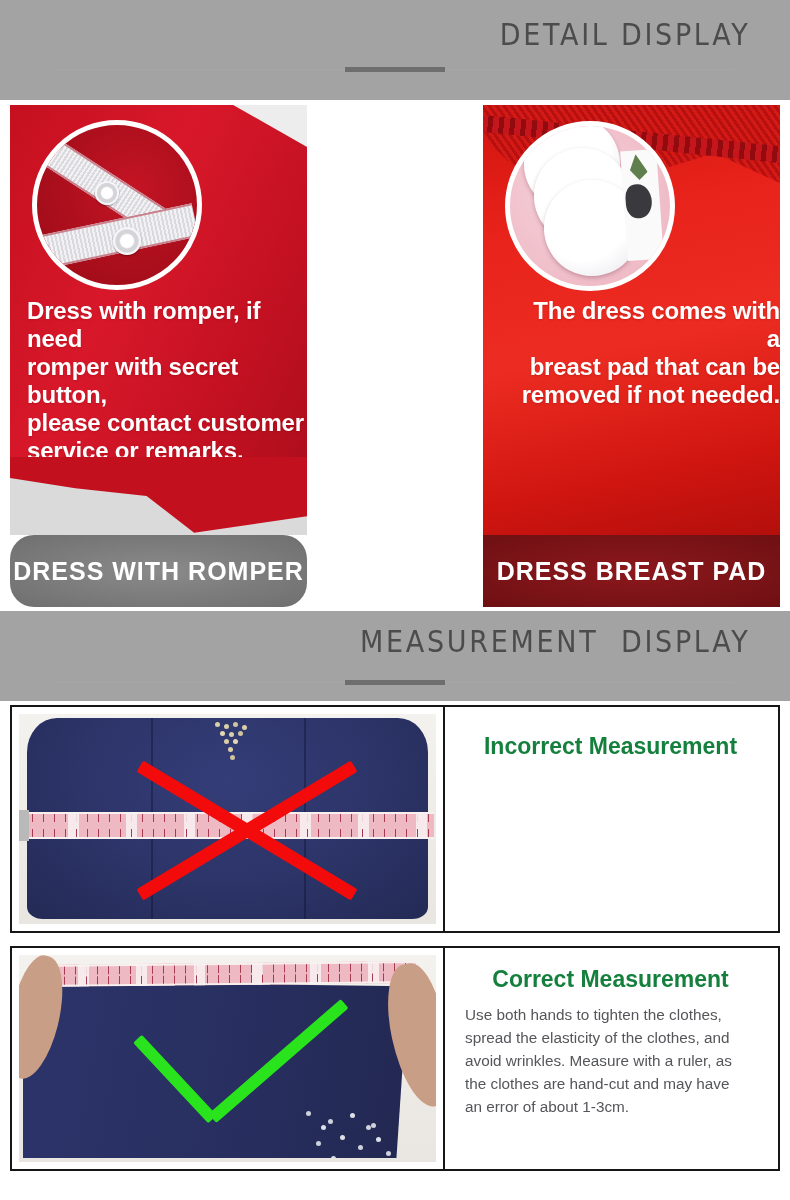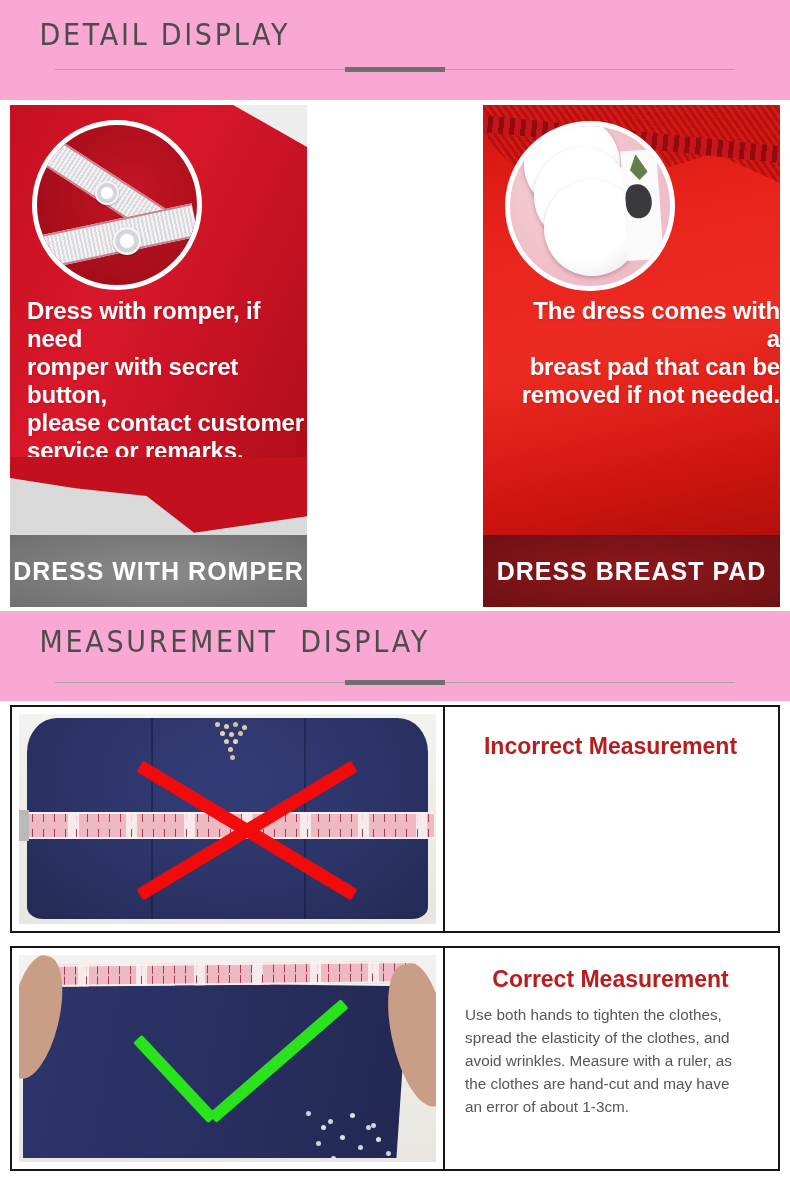--- a/index.html
+++ b/index.html
@@ -1,20 +1,20 @@
 <!DOCTYPE html>
 <html><head>
 <meta charset="utf-8">
 <style>
   html,body{margin:0;padding:0;background:#fff;}
   .page{position:relative;width:790px;height:1200px;background:#fff;overflow:hidden;
         font-family:"Liberation Sans","DejaVu Sans",sans-serif;}
 
   
-  .band{position:relative;background:#f9a8d4;text-align:left;}
+  .band{position:relative;background:#a3a3a3;text-align:right;}
   .band h1{margin:0;font-size:30px;font-weight:normal;color:#4c4c4c;letter-spacing:3px;
            transform:scaleX(.9);white-space:pre;font-family:"DejaVu Sans",sans-serif;}
   .header-band{height:100px;}
   .header-band h1{padding-top:17px;}
   .measure-band{height:90px;margin-top:4px;}
   .measure-band h1{padding-top:13px;}
   .divider{position:absolute;left:55px;right:55px;height:1px;background:#a6a6a6;}
   .header-band .divider{top:69px;}
   .measure-band .divider{top:71px;}
   .divider-center{position:absolute;left:50%;transform:translateX(-50%);top:-2px;
@@ -69,21 +69,21 @@
               font-size:24px;line-height:1.17;white-space:pre-line;letter-spacing:-.2px;
               text-shadow:0 1px 2px rgba(100,0,0,.25);}
   .photo-pad .photo-text{left:37px;text-align:right;}
 
   .fabric-bottom{position:absolute;left:0;bottom:0;width:100%;height:78px;background:#dadada;}
   .fabric-v{width:100%;height:100%;background:#c2101e;
             clip-path:polygon(0 0,100% 0,100% 76%,62% 97%,46% 50%,22% 40%,0 27%);}
 
   .caption{height:72px;line-height:72px;text-align:center;color:#fff;font-weight:bold;
            font-size:25px;letter-spacing:1px;}
-  .caption-gray{background:radial-gradient(ellipse at center,#8a8a8a 0%,#6f6f6f 100%);}
+  .caption-gray{background:radial-gradient(ellipse at center,#8a8a8a 0%,#6f6f6f 100%);border-radius:24px;}
   .caption-maroon{background:radial-gradient(ellipse at center,#8c181c 0%,#6e1013 100%);}
 
   
   .measure-box{width:770px;margin:0 auto;border:2px solid #161616;display:flex;
                box-sizing:border-box;height:228px;background:#fff;}
   .box1{margin-top:4px;}
   .box2{margin-top:13px;height:225px;}
   .measure-photo{width:433px;border-right:2px solid #161616;padding:7px;box-sizing:border-box;}
   .shot{position:relative;width:100%;height:100%;overflow:hidden;
         background:linear-gradient(#f4f2ee,#e9e6e1);}
@@ -130,21 +130,21 @@
   .hand{position:absolute;background:#c99e86;}
   .hand-left{left:-8px;top:0px;width:48px;height:125px;border-radius:45% 60% 55% 45%;
              transform:rotate(14deg);}
   .hand-right{right:-10px;top:8px;width:54px;height:145px;border-radius:55% 45% 40% 60%;
              transform:rotate(-12deg);}
   .check .mark-bar{background:#29e31c;height:12px;}
   .check .bar1{width:110px;left:101px;top:118px;transform:rotate(47deg);}
   .check .bar2{width:175px;left:172px;top:100px;transform:rotate(-41deg);}
 
   .measure-text{flex:1;padding:12px 16px 0 14px;}
-  .measure-text h2{text-align:center;font-size:23px;color:#b91c1c;margin:14px 0 11px;}
+  .measure-text h2{text-align:center;font-size:23px;color:#15803d;margin:14px 0 11px;}
   .box2 .measure-text h2{margin-top:6px;}
   .measure-text p{margin:0 0 0 6px;font-size:15.3px;color:#55565a;line-height:1.5;
                   white-space:pre-line;}
 </style>
 </head>
 <body>
 
 <div class="page">
 
   <section class="band header-band">

